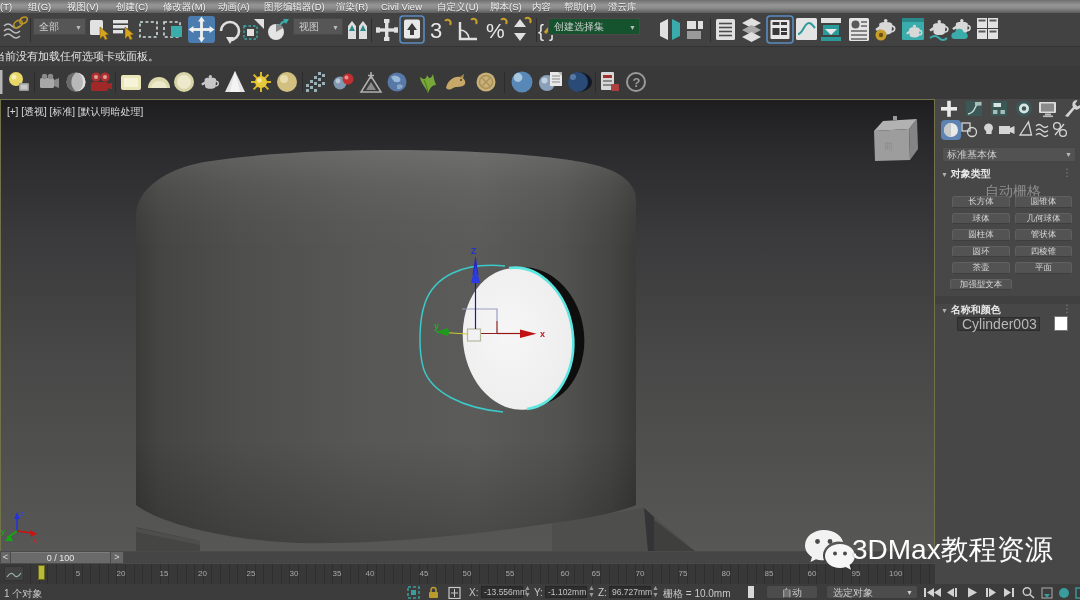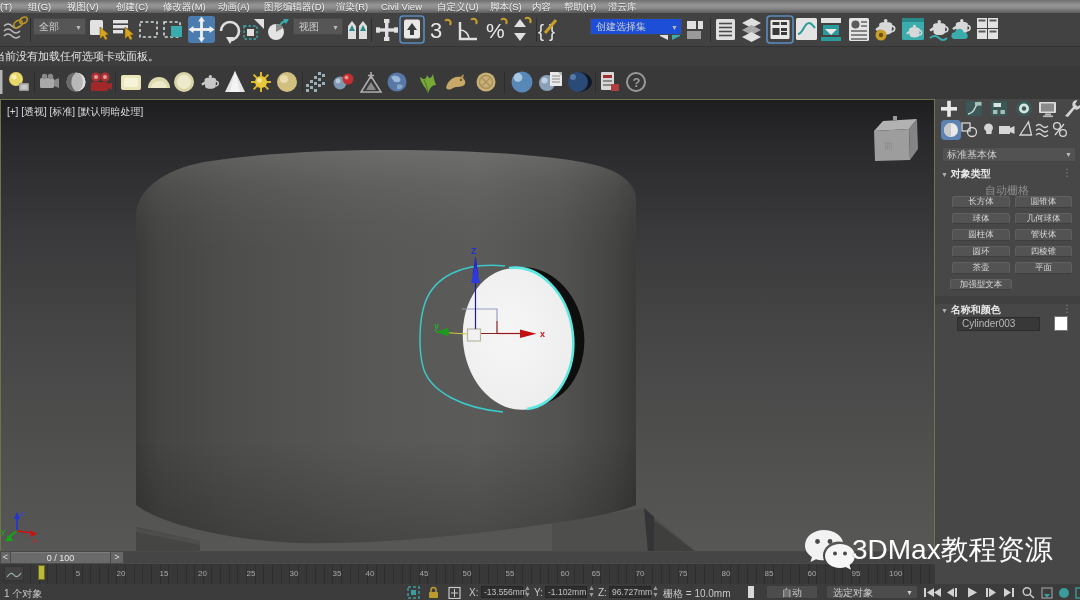--- a/index.html
+++ b/index.html
@@ -259,21 +259,21 @@
         <g fill="#5a5a5a">
             <rect x="1.5" y="1.5" width="7" height="2"></rect>
             <rect x="12.5" y="1.5" width="7" height="2"></rect>
             <rect x="1.5" y="12.5" width="7" height="2"></rect>
             <rect x="12.5" y="12.5" width="7" height="2"></rect>
           </g>
       </g>
     </svg>
     <div class="abs" style="left:33px;top:5px;width:53px;height:17px;background:#565656;border:1px solid #484848;color:#cfcfcf;font-size:10px;line-height:15px;padding-left:5px">全部<span style="position:absolute;right:3px;top:1px;font-size:7px;color:#bbb">▼</span></div>
     <div class="abs" style="left:293px;top:5px;width:50px;height:17px;background:#565656;border:1px solid #484848;color:#cfcfcf;font-size:10px;line-height:15px;padding-left:5px">视图<span style="position:absolute;right:3px;top:1px;font-size:7px;color:#bbb">▼</span></div>
-    <div class="abs" style="left:590px;top:5px;width:92px;height:17px;background:#1d4ed8;border:1px solid #484848;color:#cfcfcf;font-size:10px;line-height:15px;padding-left:5px">创建选择集<span style="position:absolute;right:3px;top:1px;font-size:7px;color:#bbb">▼</span></div>
+    <div class="abs" style="left:548px;top:5px;width:92px;height:17px;background:#14532d;border:1px solid #484848;color:#cfcfcf;font-size:10px;line-height:15px;padding-left:5px">创建选择集<span style="position:absolute;right:3px;top:1px;font-size:7px;color:#bbb">▼</span></div>
   </div>
   <div id="prompt" class="abs"><span style="margin-left:-6px">当前没有加载任何选项卡或面板。</span></div>
   <div id="tb2" class="abs">
     <svg class="abs" style="left:0;top:0" width="1080" height="33" viewBox="0 0 1080 33">
       <rect x="0" y="4" width="2.5" height="24" fill="#b5b5b5"></rect>
 
       <g transform="translate(8,5)">
         <circle cx="8" cy="8" r="7" fill="#e8d86a"></circle>
           <circle cx="6" cy="6" r="2.5" fill="#f6f0b2"></circle>
         <rect x="11" y="12" width="10" height="8" rx="1" fill="#9a9a9a"></rect>
@@ -561,36 +561,36 @@
         <path d="M101,27 q3,-3 6,0 q3,3 6,0 M101,31.5 q3,-3 6,0 q3,3 6,0 M101,36 q3,-3 6,0 q3,3 6,0"></path>
         <circle cx="122" cy="27" r="3.4"></circle>
           <circle cx="128" cy="34" r="3.4"></circle>
           <line x1="120" y1="36" x2="129" y2="25"></line>
       </g>
     </svg>
 
     <div class="abs" style="left:7px;top:48px;width:134px;height:15px;background:#525252;border:1px solid #454545;color:#cfcfcf;font-size:10px;line-height:14px;padding-left:4px">标准基本体<span style="position:absolute;right:3px;top:0;font-size:7px;color:#bbb">▼</span></div>
 
     <div class="abs" style="left:6px;top:68px;width:133px;height:12px;color:#e8e8e8;font-size:10px;font-weight:bold"><span style="color:#b0b0b0;font-size:7px">▼</span> 对象类型<span style="position:absolute;right:2px;color:#8a8a8a;font-weight:normal">⋮</span></div>
-    <div class="abs" style="left:50px;top:84px;width:70px;color:#8e8e8e;font-size:11px">自动栅格</div>
+    <div class="abs" style="left:50px;top:84px;width:70px;color:#8e8e8e;font-size:14px">自动栅格</div>
     <div class="pbtn" style="left:17px;top:97px;width:58px">长方体</div>
     <div class="pbtn" style="left:80px;top:97px;width:57px">圆锥体</div>
     <div class="pbtn" style="left:17px;top:113.5px;width:58px">球体</div>
     <div class="pbtn" style="left:80px;top:113.5px;width:57px">几何球体</div>
     <div class="pbtn" style="left:17px;top:130px;width:58px">圆柱体</div>
     <div class="pbtn" style="left:80px;top:130px;width:57px">管状体</div>
     <div class="pbtn" style="left:17px;top:146.5px;width:58px">圆环</div>
     <div class="pbtn" style="left:80px;top:146.5px;width:57px">四棱锥</div>
     <div class="pbtn" style="left:17px;top:163px;width:58px">茶壶</div>
     <div class="pbtn" style="left:80px;top:163px;width:57px">平面</div>
     <div class="pbtn" style="left:15px;top:179.5px;width:62px">加强型文本</div>
 
     <div class="abs" style="left:0;top:197px;width:145px;height:8px;background:#404040"></div>
     <div class="abs" style="left:6px;top:204px;width:133px;height:12px;color:#e8e8e8;font-size:10px;font-weight:bold"><span style="color:#b0b0b0;font-size:7px">▼</span> 名称和颜色<span style="position:absolute;right:2px;color:#8a8a8a;font-weight:normal">⋮</span></div>
-    <div class="abs" style="left:22px;top:218px;width:83px;height:14px;background:#383838;border:1px solid #2d2d2d;color:#b8b8b8;font-size:10px;line-height:12px;padding-left:4px">Cylinder003</div>
+    <div class="abs" style="left:22px;top:218px;width:83px;height:14px;background:#383838;border:1px solid #2d2d2d;color:#b8b8b8;font-size:14px;line-height:12px;padding-left:4px">Cylinder003</div>
     <div class="abs" style="left:119px;top:217px;width:14px;height:15px;background:#ffffff;border:1px solid #777"></div>
   </div>
   <div id="timeslider" class="abs">
     <div class="abs" style="left:1px;top:1px;width:9px;height:11px;background:#676767;color:#ddd;font-size:9px;line-height:11px;text-align:center">&lt;</div>
     <div class="abs" style="left:11px;top:1px;width:99px;height:11px;background:#6a6a6a;border-top:1px solid #7c7c7c;color:#e8e8e8;font-size:9px;line-height:10px;text-align:center">0 / 100</div>
     <div class="abs" style="left:111px;top:1px;width:12px;height:11px;background:#676767;color:#ddd;font-size:9px;line-height:11px;text-align:center">&gt;</div>
     <div class="abs" style="left:124px;top:1px;width:810px;height:11px;background:#454545"></div>
   </div>
   <div id="trackbar" class="abs">
     <div class="abs" style="left:4px;top:2px;width:20px;height:15px;background:#424242;border:1px solid #333"><svg width="18" height="13">

